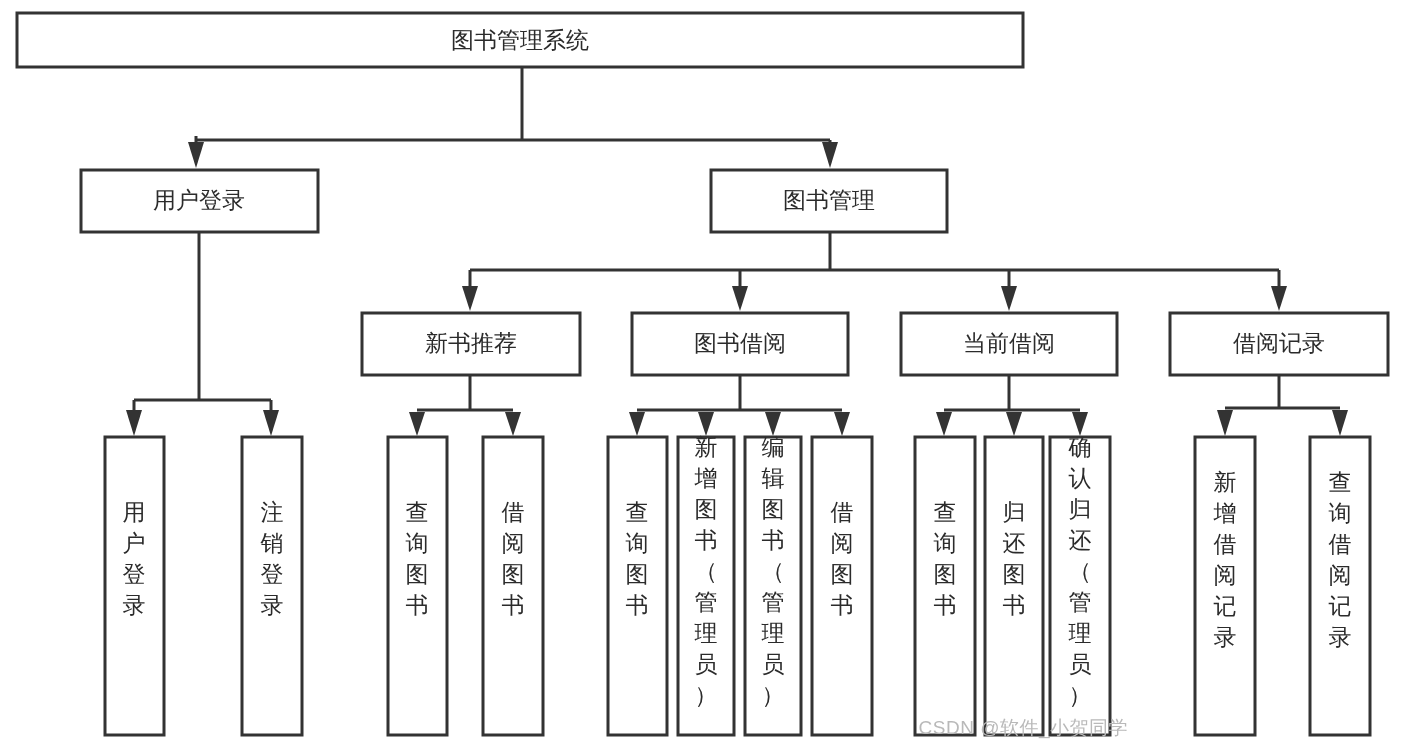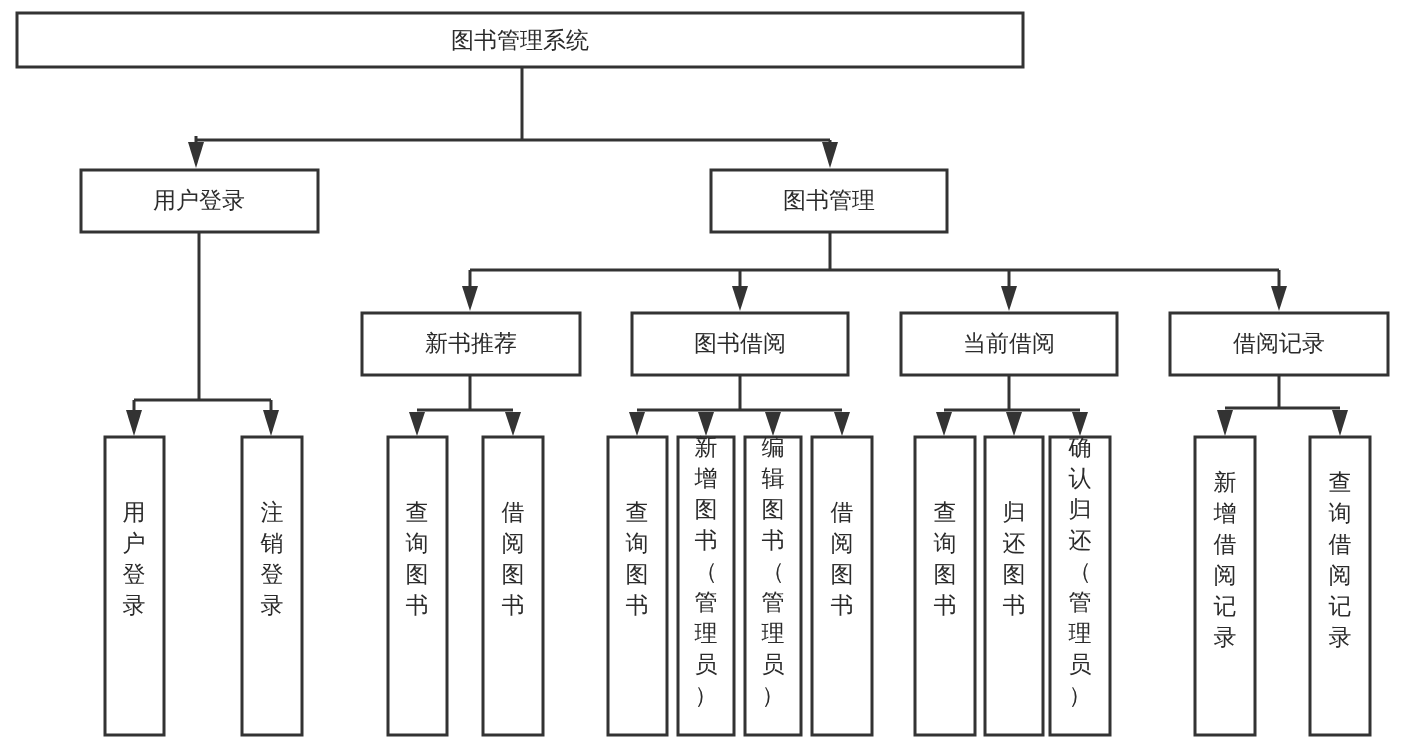--- a/index.html
+++ b/index.html
@@ -232,13 +232,14 @@
       <text class="node-label-vertical" x="1225" y="490"><tspan x="1225" dy="0">新</tspan><tspan x="1225" dy="31">增</tspan><tspan x="1225" dy="31">借</tspan><tspan x="1225" dy="31">阅</tspan><tspan x="1225" dy="31">记</tspan><tspan x="1225" dy="31">录</tspan></text>
     </g>
 
     <g>
       <rect class="node-rect" x="1310" y="437" width="60" height="298"></rect>
       <text class="node-label-vertical" x="1340" y="490"><tspan x="1340" dy="0">查</tspan><tspan x="1340" dy="31">询</tspan><tspan x="1340" dy="31">借</tspan><tspan x="1340" dy="31">阅</tspan><tspan x="1340" dy="31">记</tspan><tspan x="1340" dy="31">录</tspan></text>
     </g>
 
   </svg>
 
+  <div class="watermark">CSDN @软件_小贺同学</div>
 </div>
 
 </body></html>

